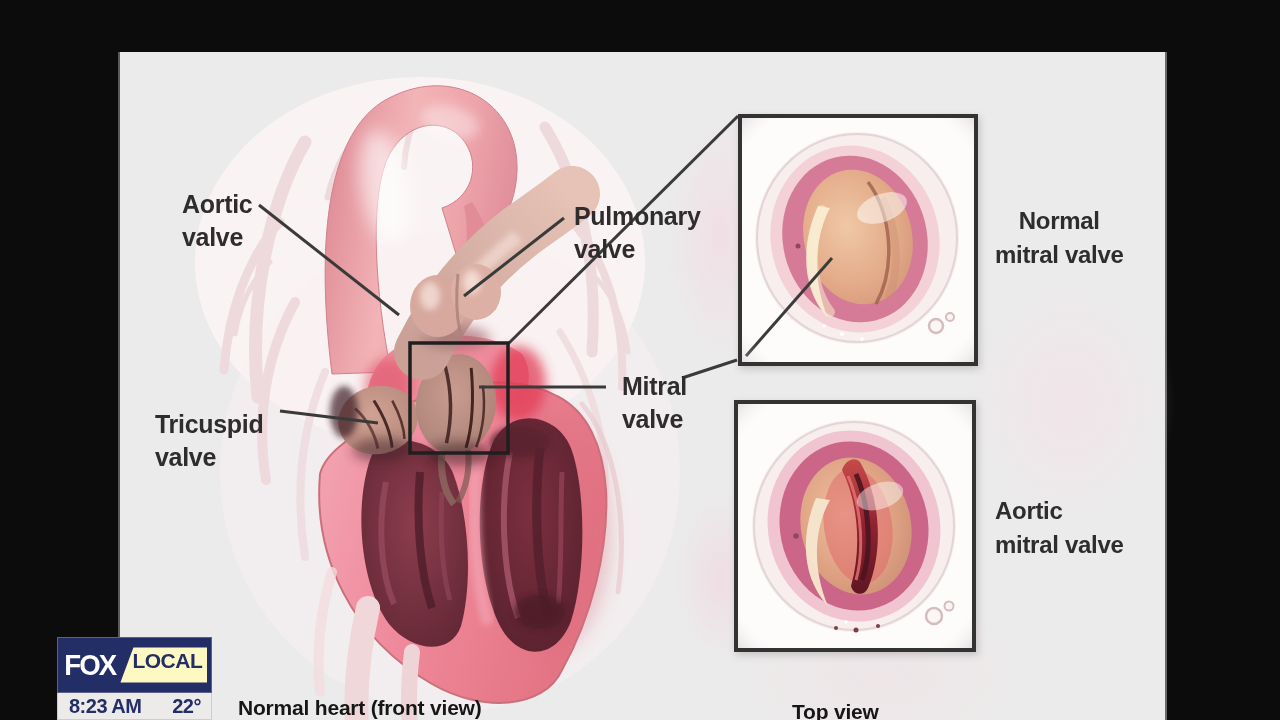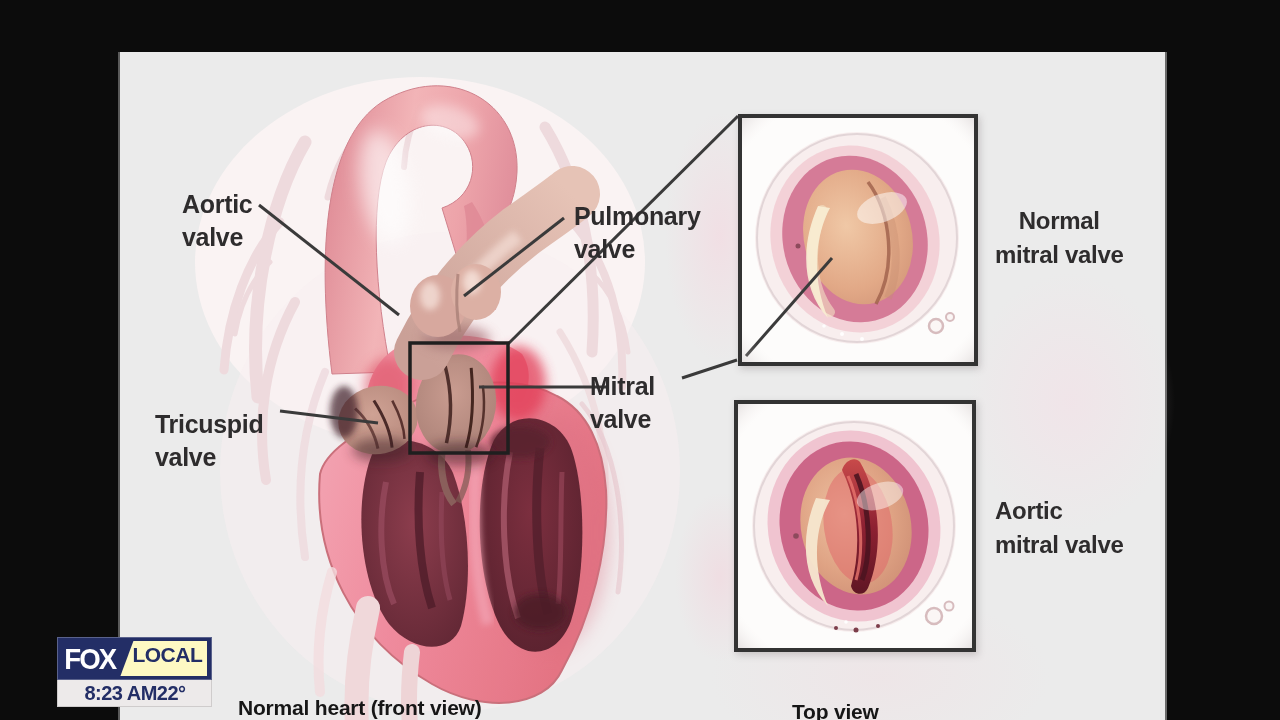--- a/index.html
+++ b/index.html
@@ -25,30 +25,30 @@
       font-size:24px;line-height:1.4;font-weight:700;letter-spacing:-0.3px;white-space:pre-line;}
   .caption{position:absolute;z-index:4;color:#161616;font-size:21px;font-weight:700;
       letter-spacing:-0.2px;white-space:nowrap;}
 
   
   .inset{position:absolute;z-index:3;box-sizing:border-box;border:4px solid #333;
          background:#fdfcfb;box-shadow:2px 3px 7px rgba(90,80,82,.25);}
 
   
   #bug{position:absolute;left:57px;top:637px;z-index:9;width:155px;}
-  #bug-logo{height:43px;background:var(--bug-navy,#232e66);display:flex;align-items:center;
+  #bug-logo{height:56px;background:var(--bug-navy,#232e66);display:flex;align-items:center;
             justify-content:center;gap:3px;border:1px solid rgba(255,255,255,.25);
             box-sizing:border-box;}
   #bug-fox{color:#fff;font-weight:700;font-size:30px;letter-spacing:-2px;
            transform:scaleX(.92);}
   #bug-local{background:#fef9c3;color:var(--bug-navy,#232e66);font-weight:700;font-size:21px;
            letter-spacing:-0.5px;padding:2px 5px 10px 12px;line-height:1.1;
            clip-path:polygon(13px 0,100% 0,100% 100%,0 100%);}
   #bug-bar{height:27px;background:var(--bug-bar-bg,#edeaea);display:flex;align-items:center;
-           justify-content:center;padding:0 10px 0 11px;border:1px solid #cfcccc;
+           justify-content:space-between;padding:0 10px 0 11px;border:1px solid #cfcccc;
            border-top:none;box-sizing:border-box;color:var(--bug-navy,#232e66);
            font-weight:700;font-size:20px;letter-spacing:-0.5px;}
 </style>
 </head>
 <body>
 
 <div id="stage">
   <div id="panel">
 
     <div class="blush" style="left:545px;top:60px;width:110px;height:250px;background:radial-gradient(closest-side,rgba(243,219,226,.75),rgba(243,219,226,0));"></div>
@@ -198,21 +198,21 @@
       </g>
       <rect x="290" y="291" width="98" height="110" fill="none" stroke="#1f1f1f" stroke-width="3.5"></rect>
     </svg>
 
     <div class="diagram-label" style="left:62px;top:136px;">Aortic
 valve</div>
     <div class="diagram-label" style="left:454px;top:148px;">Pulmonary
 valve</div>
     <div class="diagram-label" style="left:35px;top:356px;">Tricuspid
 valve</div>
-    <div class="diagram-label" style="left:470px;top:318px;">Mitral
+    <div class="diagram-label" style="left:502px;top:318px;">Mitral
 valve</div>
 
     <div class="inset" style="left:618px;top:62px;width:240px;height:252px;">
       <svg width="232" height="244" viewBox="0 0 232 244">
         <defs>
           <radialGradient id="gTanN" cx="0.42" cy="0.4" r="0.85">
             <stop offset="0" stop-color="#f0c8a6"></stop>
               <stop offset="0.55" stop-color="#e2a987"></stop>
               <stop offset="1" stop-color="#c98a70"></stop>
           </radialGradient>

